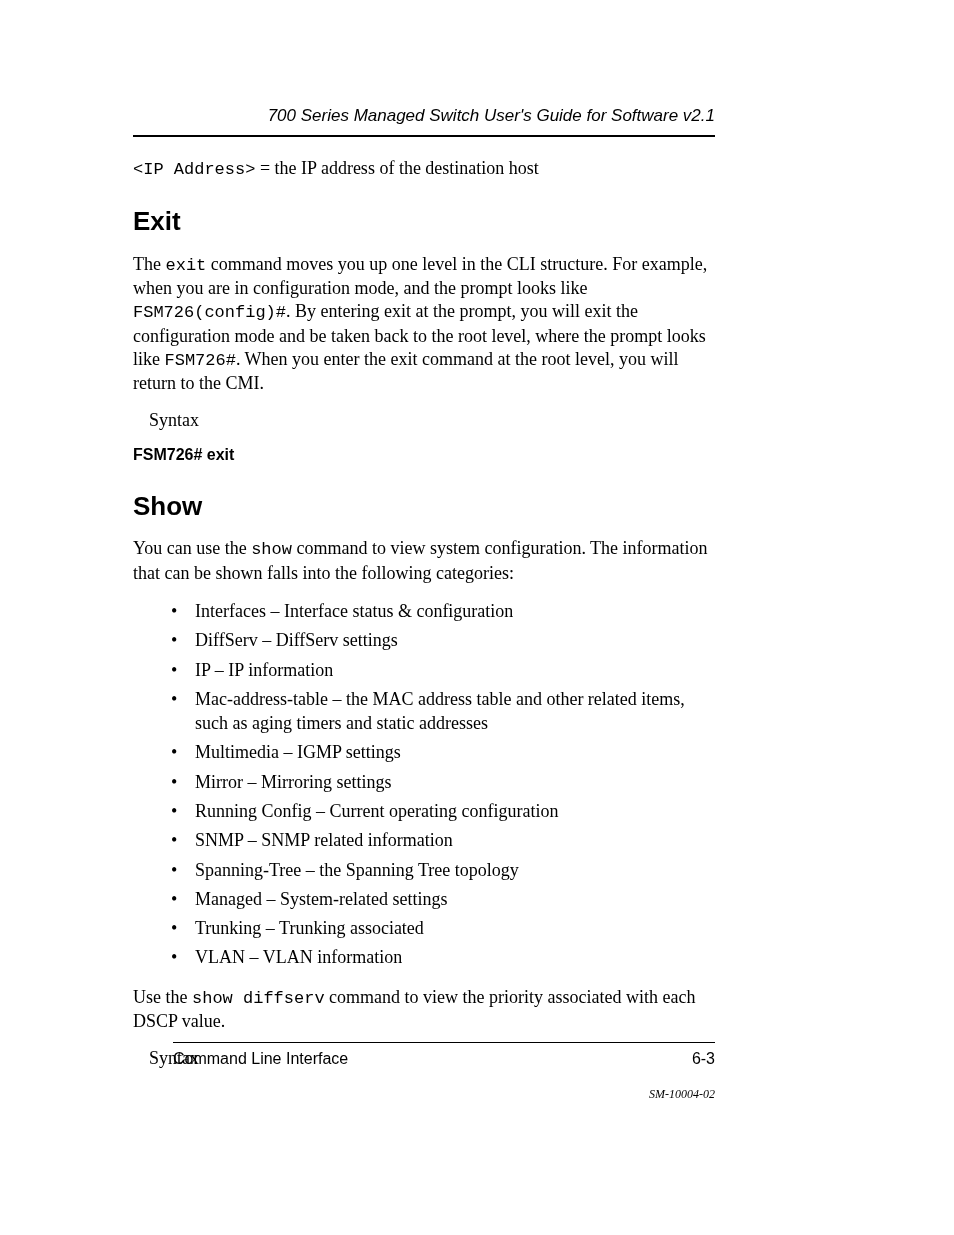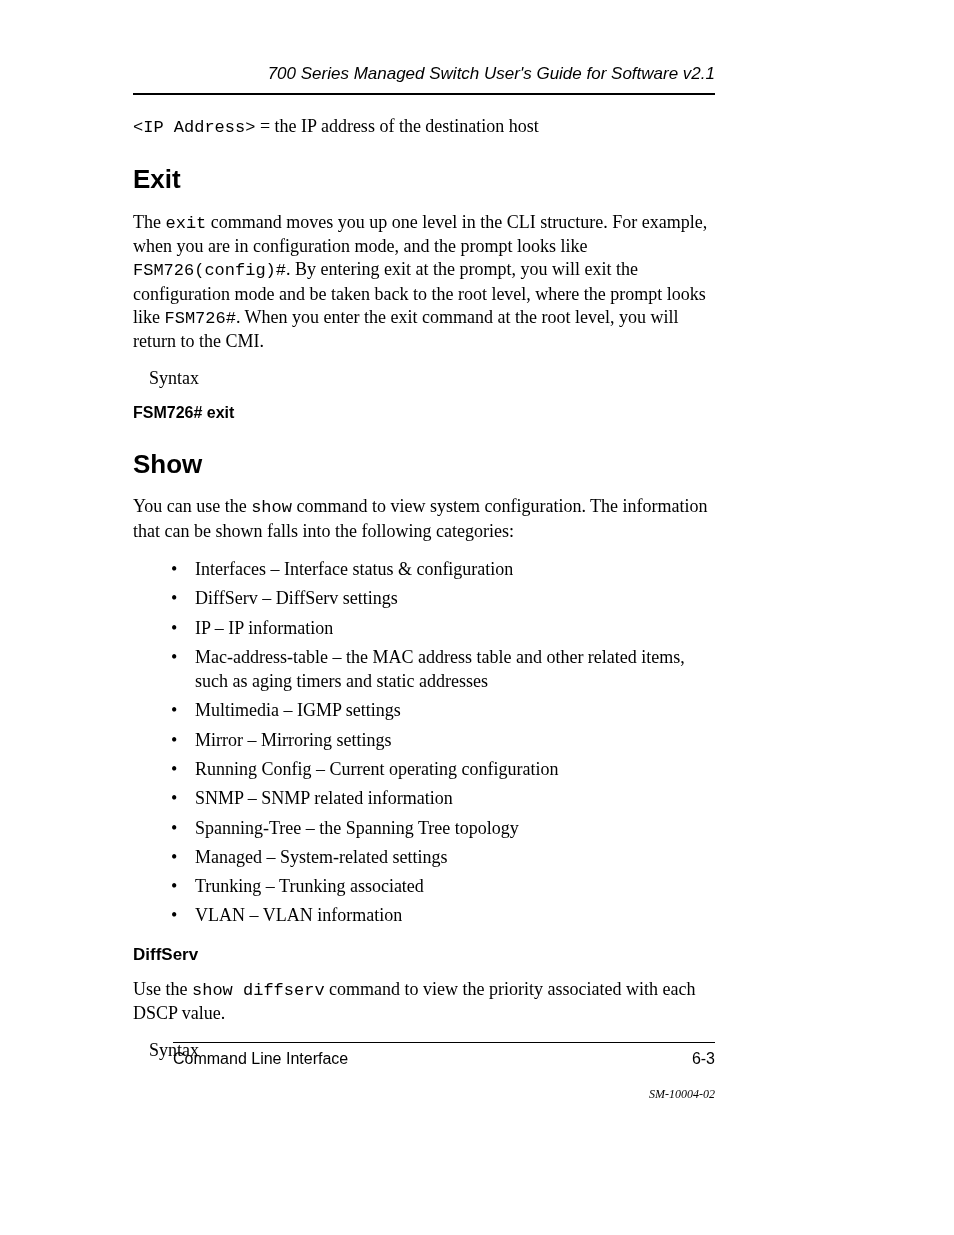--- a/index.html
+++ b/index.html
@@ -8,21 +8,21 @@
     font-family: "Times New Roman", Times, serif;
     font-size: 18px;
     color: #000;
     background: #fff;
     line-height: 1.3;
   }
   .page {
     width: 833px;
     height: 1235px;
     box-sizing: border-box;
-    padding: 63px 118px 0 133px;
+    padding: 105px 118px 0 133px;
     position: relative;
     border-radius: 6px;
   }
   .header-title {
     font-style: italic;
     font-family: Arial, Helvetica, sans-serif;
     font-size: 17px;
     text-align: right;
     margin-bottom: 8px;
   }
@@ -137,21 +137,20 @@
     <li>Multimedia – IGMP settings</li>
     <li>Mirror – Mirroring settings</li>
     <li>Running Config – Current operating configuration</li>
     <li>SNMP – SNMP related information</li>
     <li>Spanning-Tree – the Spanning Tree topology</li>
     <li>Managed – System-related settings</li>
     <li>Trunking – Trunking associated</li>
     <li>VLAN – VLAN information</li>
   </ul>
 
-  <p class="subheading">DiffServ</p>
 
   <p class="body-text">
     <span>Use the </span><span class="mono">show diffserv</span><span> command to view the priority associated with each DSCP value.</span>
   </p>
 
   <p class="syntax-label">Syntax</p>
 
   <div class="footer">
     <hr class="hr-thin">
     <div class="footer-row">

